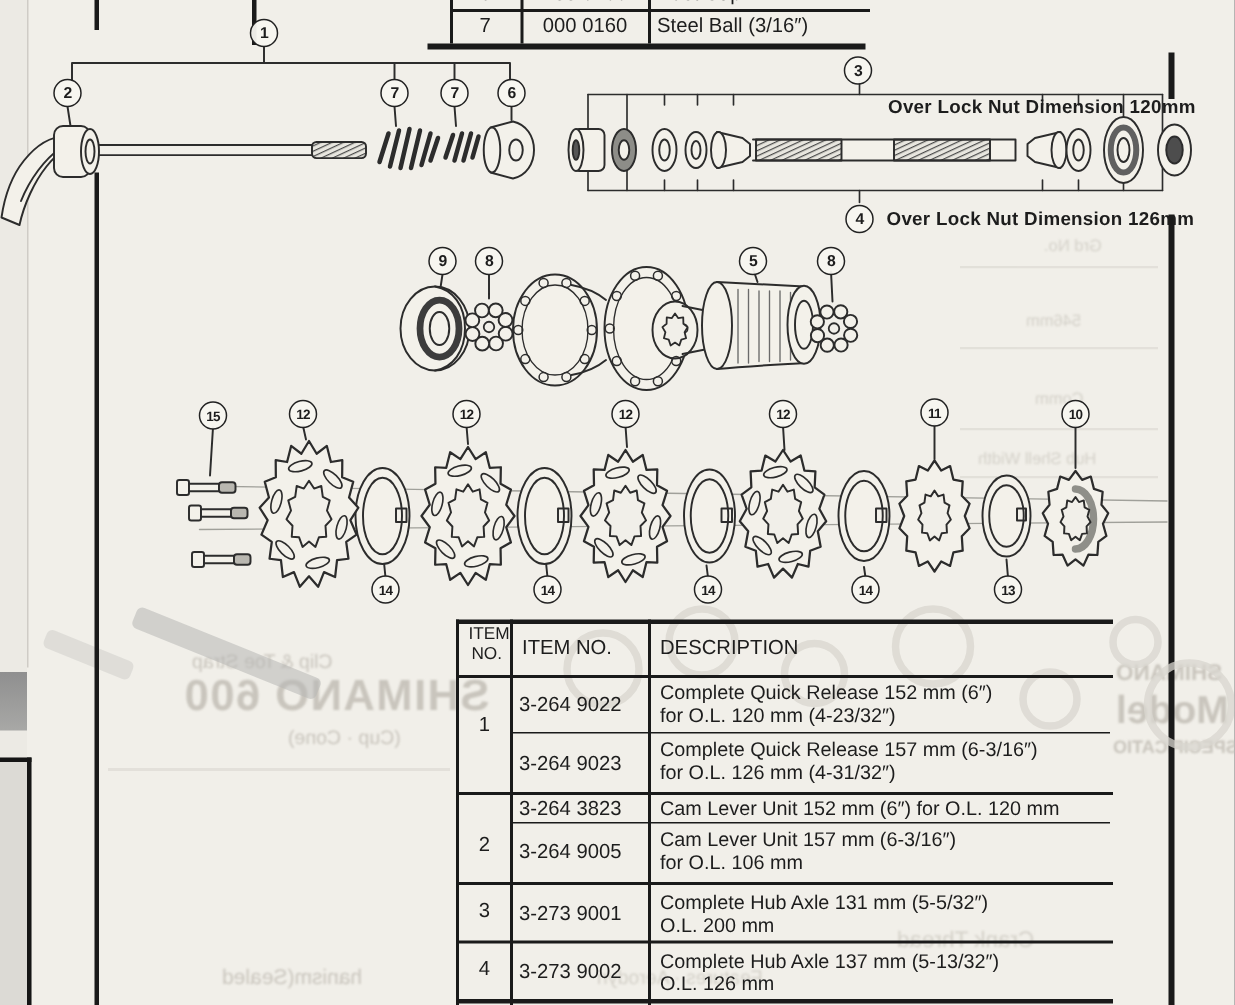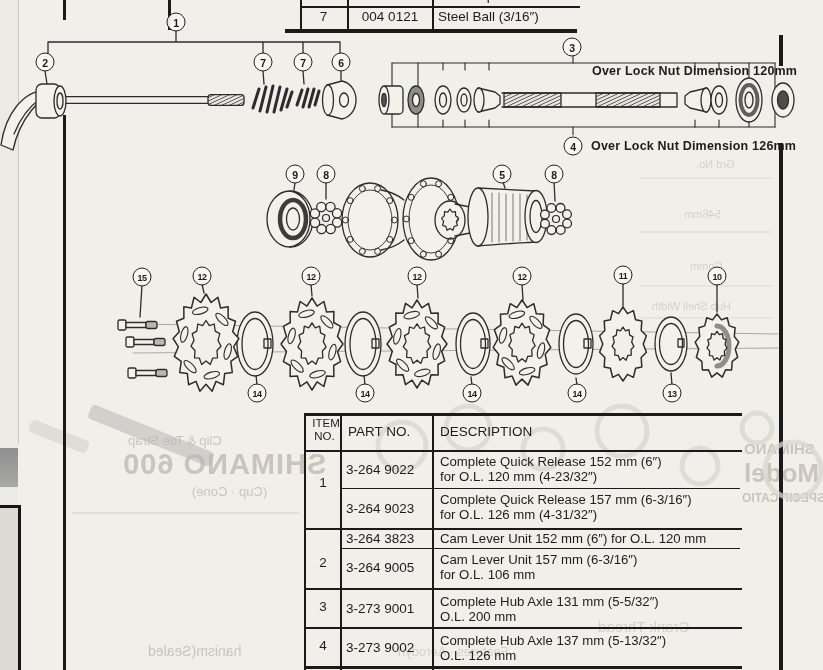--- a/index.html
+++ b/index.html
@@ -311,40 +311,40 @@
   <div class="minitable">
     <div class="line" style="left:20px;top:0;width:1.5px;height:29px;"></div>
     <div class="line" style="left:67px;top:0;width:1.5px;height:29px;"></div>
     <div class="line" style="left:152px;top:0;width:1.5px;height:29px;"></div>
     <div class="line" style="left:20px;top:6px;width:280px;height:1.5px;"></div>
     <div class="line" style="left:5px;top:29px;width:292px;height:4px;"></div>
     <div class="cell ctr" style="left:20px;top:-12px;width:47px;">6</div>
     <div class="cell ctr" style="left:68px;top:-12px;width:84px;">233 0400</div>
     <div class="cell" style="left:158px;top:-12px;">Dust Cap</div>
     <div class="cell ctr" style="left:20px;top:9px;width:47px;">7</div>
-    <div class="cell ctr" style="left:68px;top:9px;width:84px;">004 0121</div>
+    <div class="cell ctr" style="left:68px;top:9px;width:84px;">000 0160</div>
     <div class="cell" style="left:158px;top:9px;">Steel Ball (3/16″)</div>
   </div>
 
   <div>
     <div class="line" style="left:304px;top:413px;width:438px;height:3px;z-index:4;"></div>
     <div class="line" style="left:304px;top:450px;width:438px;height:2px;z-index:4;"></div>
     <div class="line" style="left:341px;top:488px;width:399px;height:1.2px;z-index:4;"></div>
     <div class="line" style="left:304px;top:528px;width:438px;height:2px;z-index:4;"></div>
     <div class="line" style="left:341px;top:548px;width:399px;height:1.2px;z-index:4;"></div>
     <div class="line" style="left:304px;top:588px;width:438px;height:2px;z-index:4;"></div>
     <div class="line" style="left:304px;top:627px;width:438px;height:2px;z-index:4;"></div>
     <div class="line" style="left:304px;top:666px;width:438px;height:2.5px;z-index:4;"></div>
     <div class="line" style="left:304px;top:413px;width:2px;height:257px;z-index:4;"></div>
     <div class="line" style="left:340px;top:413px;width:2px;height:257px;z-index:4;"></div>
     <div class="line" style="left:432px;top:413px;width:2px;height:257px;z-index:4;"></div>
 
     <div class="cell ctr" style="left:306px;top:417px;width:40px;font-size:11.5px;">ITEM</div>
     <div class="cell ctr" style="left:306px;top:430px;width:37px;font-size:11.5px;">NO.</div>
-    <div class="cell" style="left:348px;top:424px;">PART NO.</div>
+    <div class="cell" style="left:348px;top:424px;">ITEM NO.</div>
     <div class="cell" style="left:440px;top:424px;">DESCRIPTION</div>
 
     <div class="cell ctr" style="left:306px;top:475px;width:34px;">1</div>
     <div class="cell" style="left:346px;top:462px;">3-264 9022</div>
     <div class="cell desc" style="left:440px;top:454px;"><span>Complete Quick Release 152 mm (6″)</span><br><span>for O.L. 120 mm (4-23/32″)</span></div>
     <div class="cell" style="left:346px;top:501px;">3-264 9023</div>
     <div class="cell desc" style="left:440px;top:492px;"><span>Complete Quick Release 157 mm (6-3/16″)</span><br><span>for O.L. 126 mm (4-31/32″)</span></div>
 
     <div class="cell ctr" style="left:306px;top:555px;width:34px;">2</div>
     <div class="cell" style="left:346px;top:531px;">3-264 3823</div>

